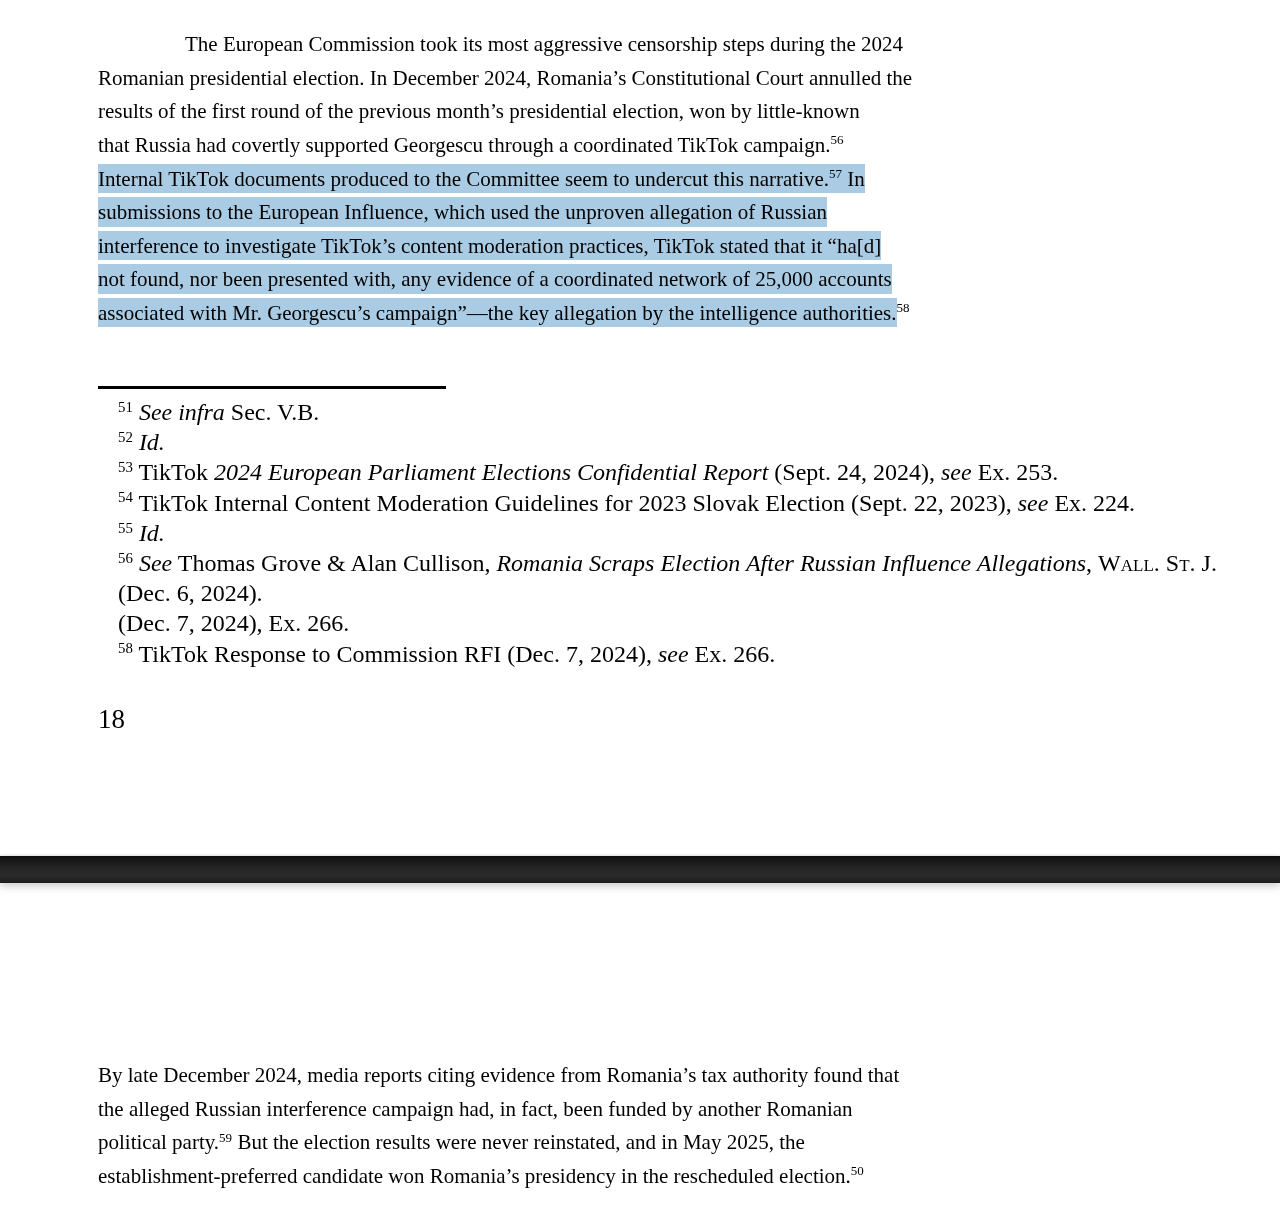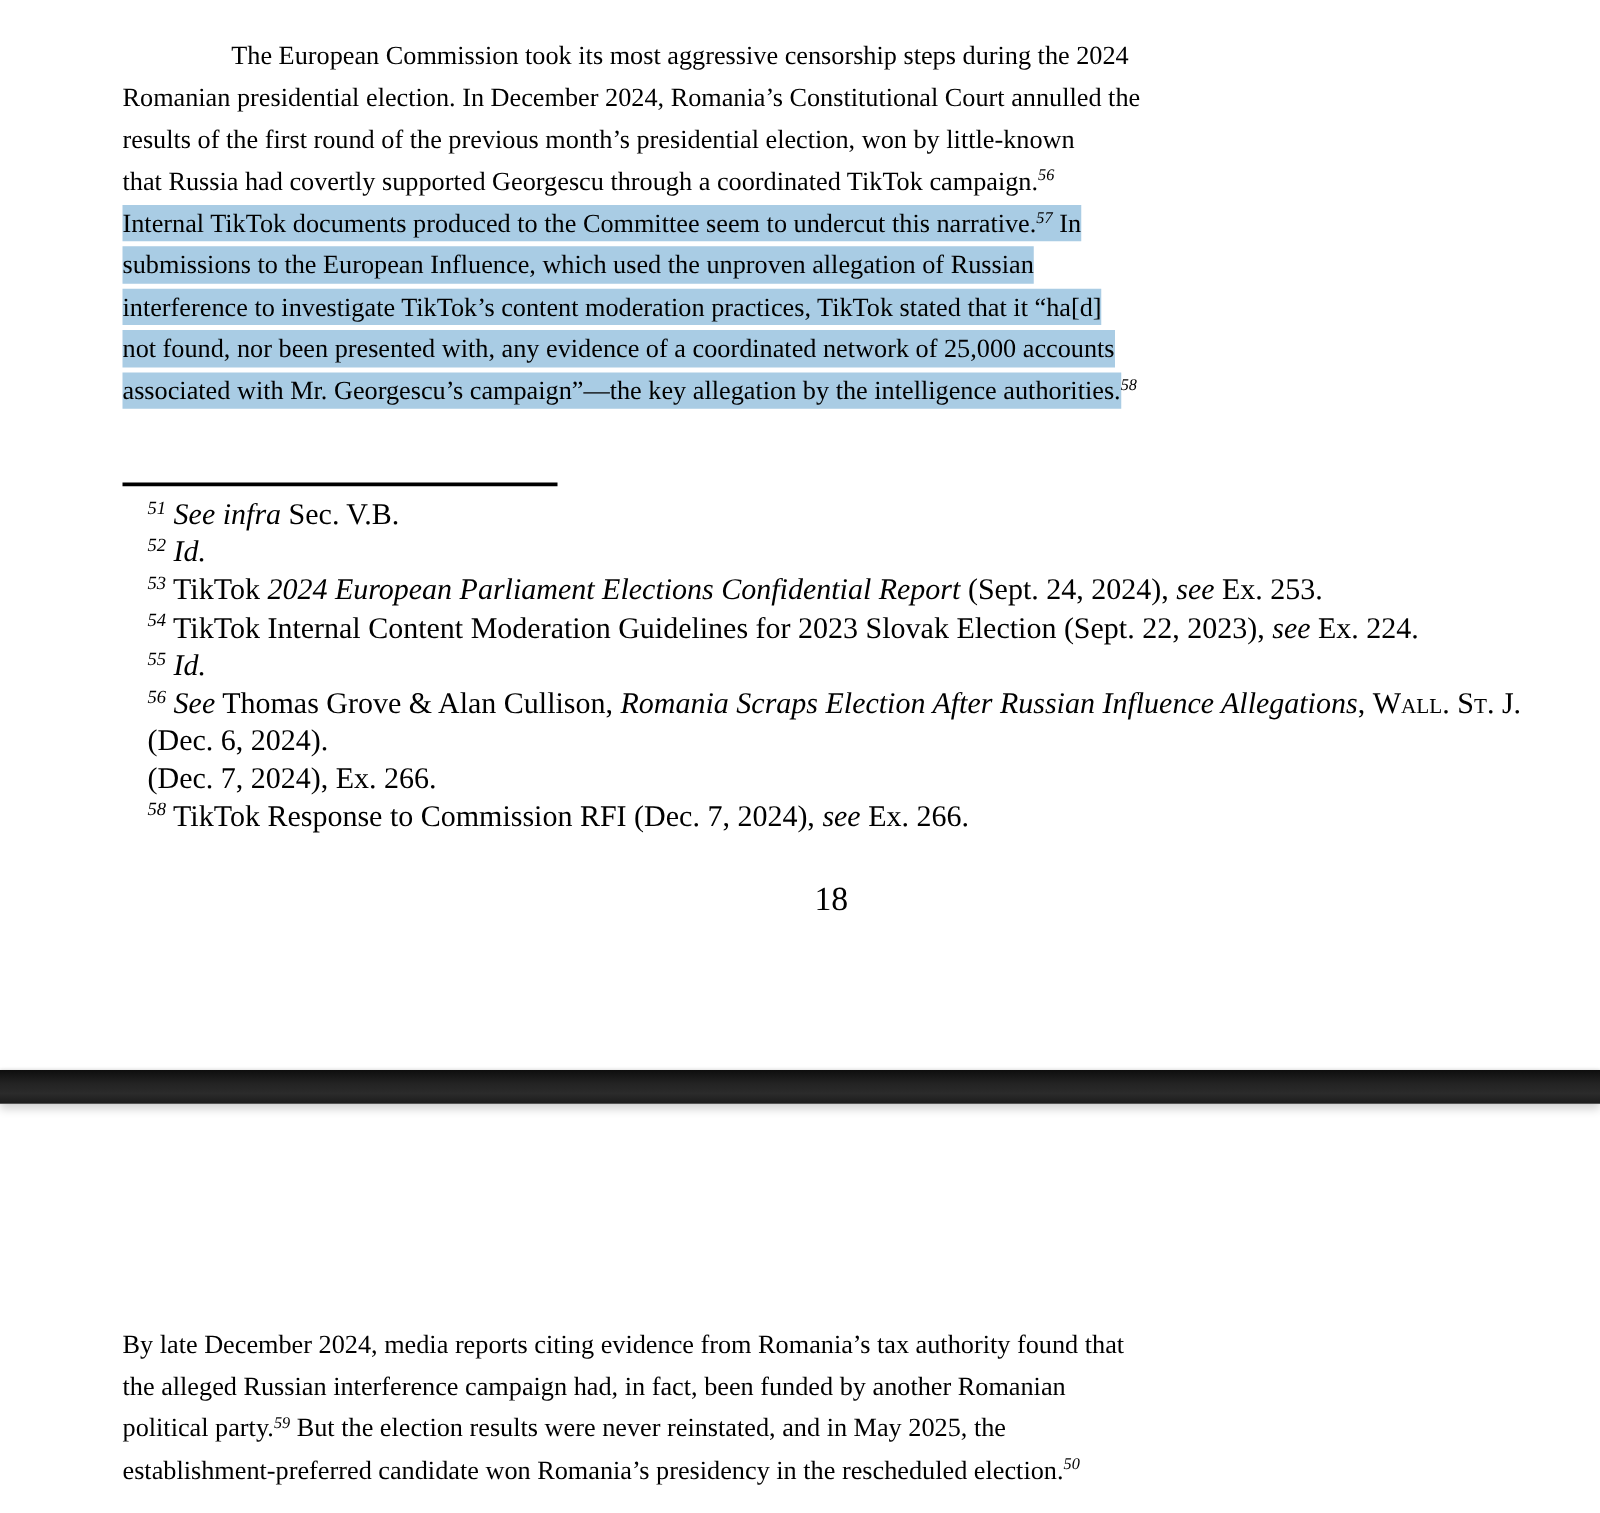--- a/index.html
+++ b/index.html
@@ -25,21 +25,20 @@
   .line { white-space: pre; }
   .line.indent { padding-left: 87px; }
 
   .run.it { font-style: italic; }
   .run.sc { font-variant: small-caps; }
   .run.sup {
     font-size: 0.62em;
     position: relative;
     top: -0.55em;
     line-height: 0;
-    font-style: italic;
   }
 
   
   .hlwrap {
     background: var(--hl-color, #a9cce4);
     padding: 2.5px 0 3.2px;
   }
 
   #para18 { top: 28px; left: 98px; width: 1160px; }
 
@@ -50,21 +49,20 @@
 
   #fns18 {
     top: 397px; left: 98px; width: 1165px;
     font-size: 24px;
     line-height: 30.2px;
     margin-left: 20px;
   }
 
   #pagenum {
     top: 703px; left: 98px; width: 1134px;
-    text-align: center;
     font-size: 27px;
     line-height: 32px;
   }
 
   #pagebar {
     top: 856px; left: 0; width: 1280px; height: 27px;
     background: linear-gradient(180deg, #0e0e0e 0%, #232323 40%, #2b2b2b 70%, #1c1c1c 100%);
     box-shadow: 0 4px 7px rgba(0,0,0,0.18), 0 -1px 2px rgba(0,0,0,0.10);
   }
 

